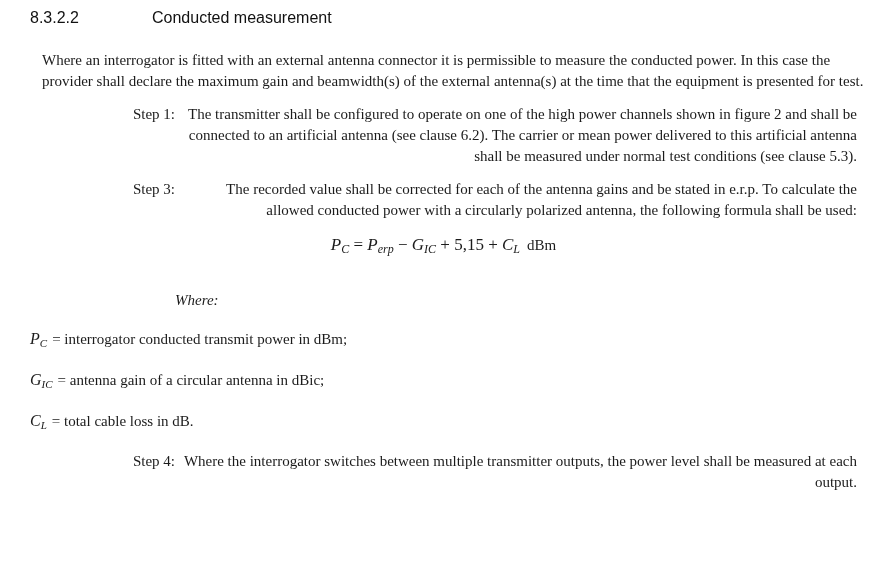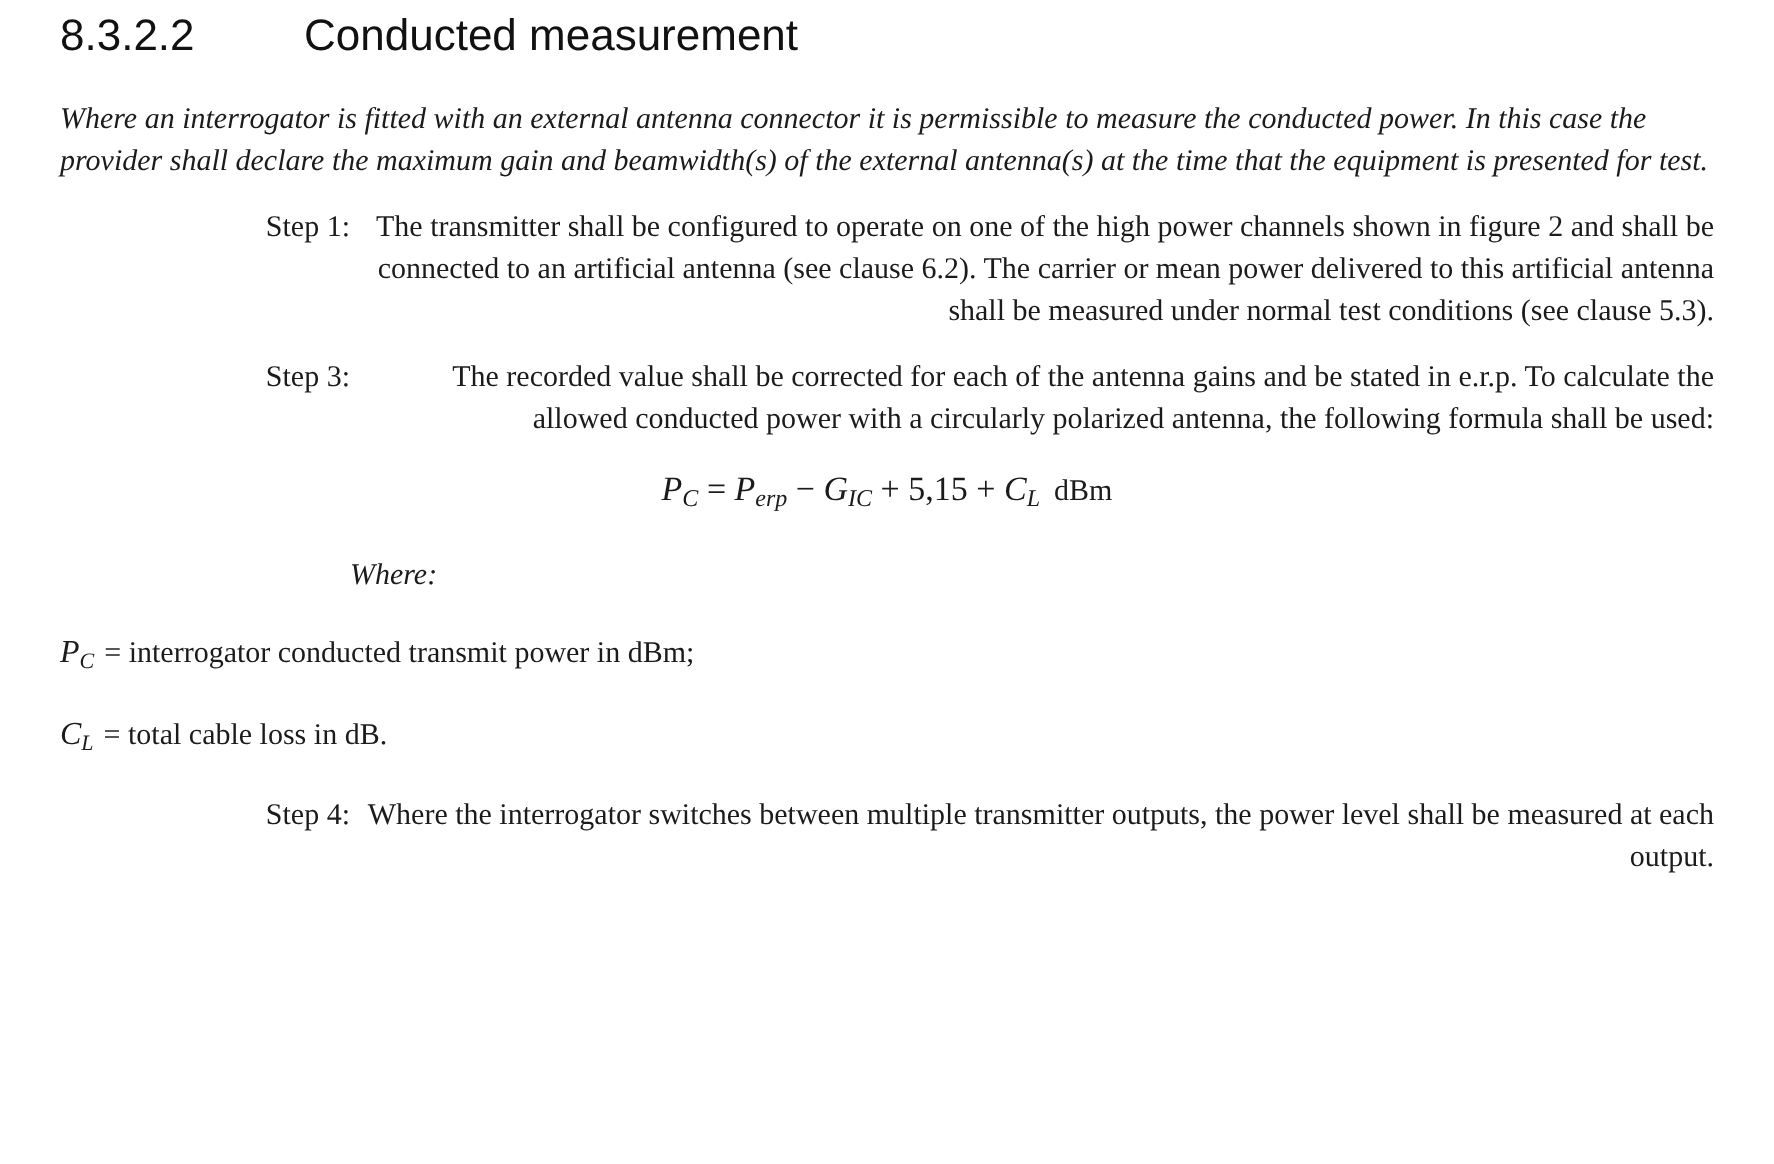--- a/index.html
+++ b/index.html
@@ -16,37 +16,36 @@
   }
   .page {
     padding: 8px 30px 0 30px;
     box-sizing: border-box;
     width: 887px;
   }
   
   .heading {
     display: flex;
     font-family: "Liberation Sans", sans-serif;
-    font-size: 22px;
+    font-size: 16px;
     line-height: 20px;
     font-weight: 400;
     color: #111111;
     margin: 0 0 22px 0;
   }
   .heading-number {
     width: 122px;
     flex-shrink: 0;
   }
   
   .intro {
     font-size: 15px;
     line-height: 21px;
-    margin: 0 0 12px 0;
+    margin: 0 0 12px 12px;
     width: 830px;
-    font-style: italic;
   }
   
   .step-row {
     display: flex;
     margin: 0 0 12px 25px;
     font-size: 15px;
     line-height: 21px;
     text-align: right;
   }
   .step-label {
@@ -54,21 +53,21 @@
     flex-shrink: 0;
   }
   .step-text {
     width: 682px;
   }
   
   .formula-block {
     text-align: center;
     font-size: 17px;
     line-height: 24px;
-    margin: 12px 0 20px 0;
+    margin: 12px 0 32px 0;
   }
   .formula-block .var {
     font-style: italic;
   }
   .formula-block .fsub {
     font-style: italic;
     font-size: 12px;
     position: relative;
     top: 3px;
   }
@@ -136,20 +135,23 @@
     <span><span class="var">P</span><span class="fsub">C</span><span class="op"> = </span><span class="var">P</span><span class="fsub">erp</span><span class="op"> − </span><span class="var">G</span><span class="fsub">IC</span><span class="op"> + 5,15 + </span><span class="var">C</span><span class="fsub">L</span><span class="unit">dBm</span></span>
   </div>
 
   <div class="where-row">Where:</div>
 
   <div class="definitions">
     <div class="def-line">
       <span class="var">P</span><span class="dsub">C</span><span class="dtext">= interrogator conducted transmit power in dBm;</span>
     </div>
     <div class="def-line">
+      <span class="var">G</span><span class="dsub">IC</span><span class="dtext">= antenna gain of a circular antenna in dBic;</span>
+    </div>
+    <div class="def-line">
       <span class="var">C</span><span class="dsub">L</span><span class="dtext">= total cable loss in dB.</span>
     </div>
   </div>
 
   <div class="steps">
     <div class="step-row">
       <span class="step-label">Step 4:</span>
       <span class="step-text">Where the interrogator switches between multiple transmitter outputs, the power level shall be measured at each output.</span>
     </div>
   </div>

